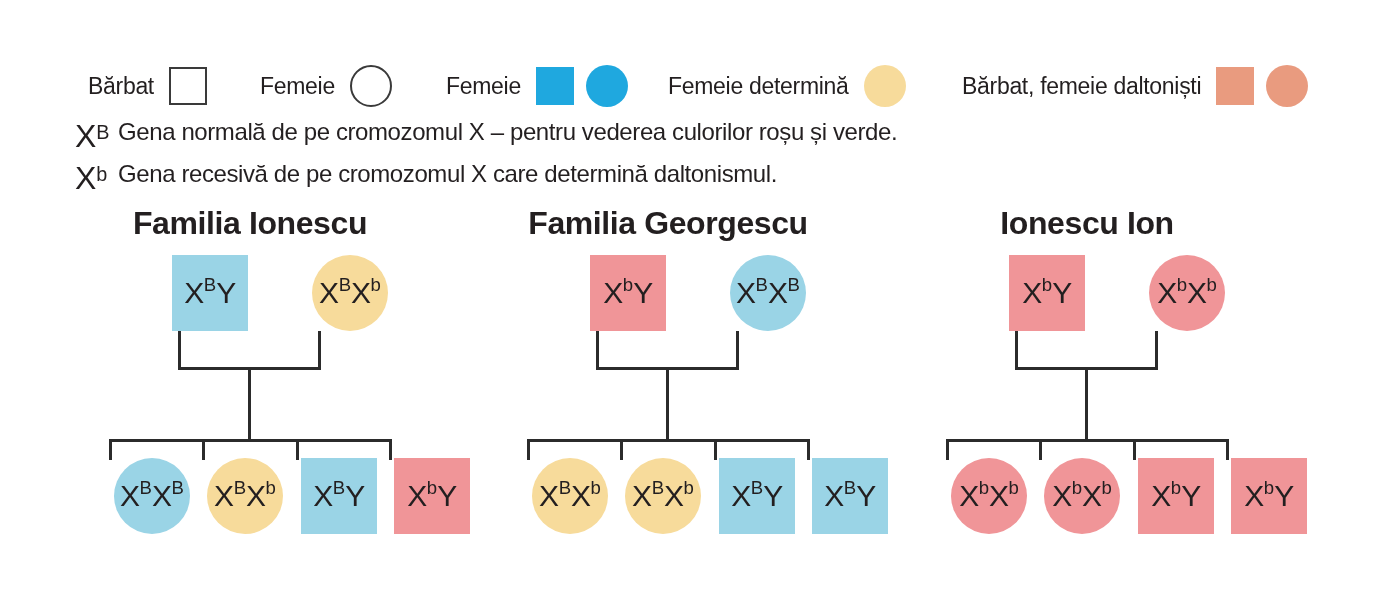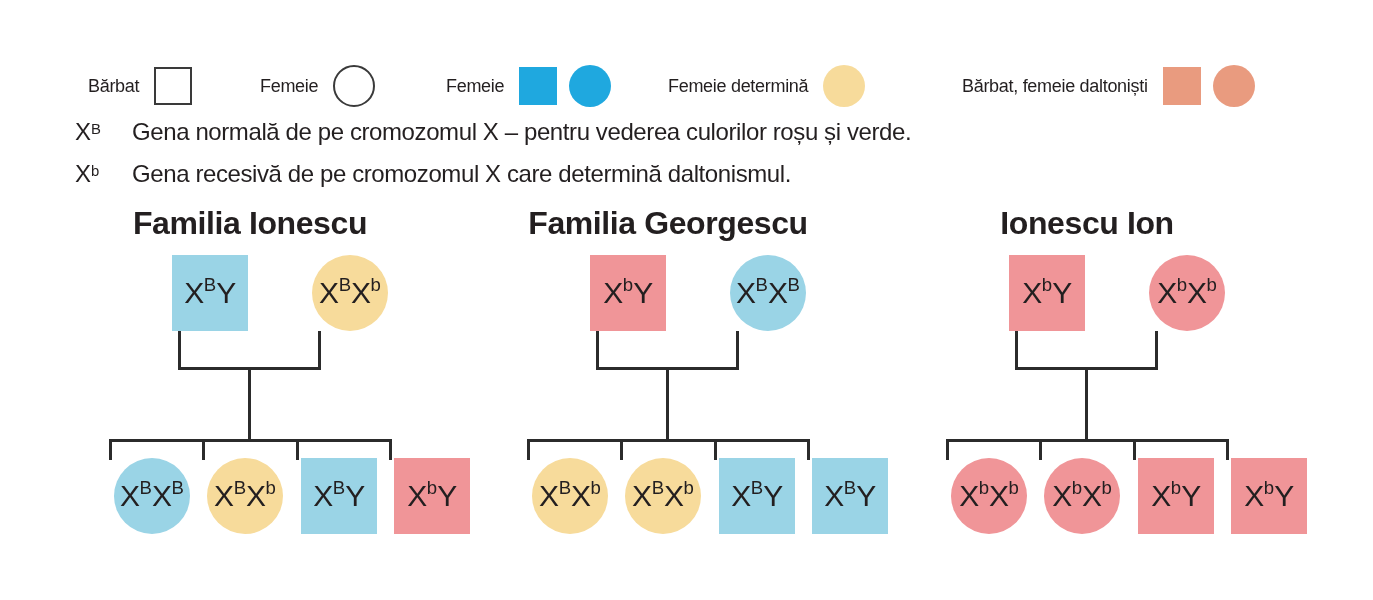--- a/index.html
+++ b/index.html
@@ -4,34 +4,34 @@
 <style>
   html,body { margin:0; padding:0; background:#ffffff; }
   .canvas {
     position:relative; width:1373px; height:600px; background:#fff;
     font-family:"Liberation Sans","DejaVu Sans",sans-serif; color:#231f20;
     overflow:hidden;
   }
 
   
   .legend-item { position:absolute; top:64px; height:44px; display:flex; align-items:center; gap:15px; }
-  .legend-item .lab { font-size:18px; letter-spacing:-0.3px; white-space:nowrap; }
+  .legend-item .lab { font-size:23px; letter-spacing:-0.3px; white-space:nowrap; }
   .shapes { display:flex; align-items:center; gap:12px; }
   .shape { display:inline-block; box-sizing:border-box; }
   .shape.square { width:38px; height:38px; }
   .shape.circle { width:42px; height:42px; border-radius:50%; }
   .f-outline { background:#fff; border:2px solid #3a3a3a; }
   .f-blue   { background:var(--legendBlue); }
   .f-yellow { background:var(--yellow); }
   .f-salmon { background:var(--salmon); }
 
   
   .gene-note { position:absolute; left:0; width:100%; height:30px; }
-  .gn-sym  { position:absolute; left:75px; font-size:24px; }
-  .gn-text { position:absolute; left:132px; font-size:24px; letter-spacing:-0.4px; white-space:nowrap;text-align:center; }
+  .gn-sym  { position:absolute; left:75px; font-size:32px; }
+  .gn-text { position:absolute; left:118px; font-size:24px; letter-spacing:-0.4px; white-space:nowrap;text-align:center; }
 
   
   .family { position:absolute; top:202px; width:380px; height:340px; }
   .family-title { position:absolute; top:3px; left:0; width:100%; text-align:center;
                   font-size:32px; font-weight:bold; letter-spacing:-0.4px; }
 
   .node { position:absolute; width:76px; height:76px; box-sizing:border-box;
           display:flex; align-items:center; justify-content:center;
           font-size:30px; letter-spacing:-0.5px; }
   .node.circle { border-radius:50%; }

